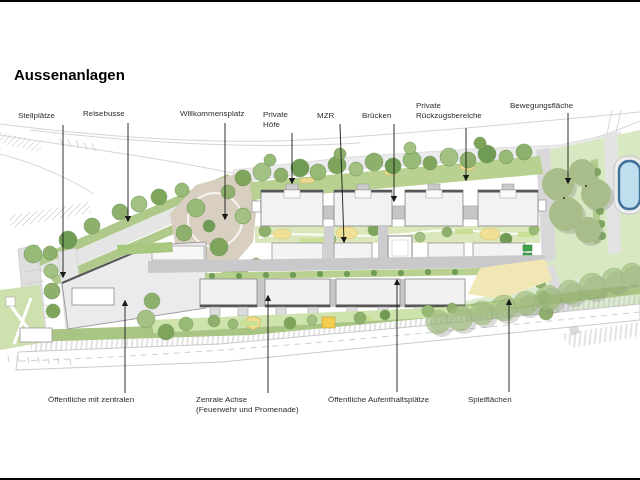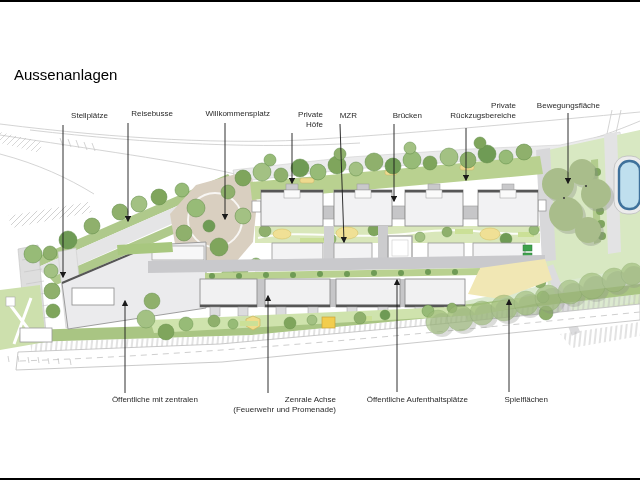--- a/index.html
+++ b/index.html
@@ -1,22 +1,22 @@
 <!DOCTYPE html>
 <html><head>
 <meta charset="utf-8">
 <style>
   html,body{margin:0;padding:0;background:#fff;}
   #stage{position:relative;width:640px;height:480px;background:#fff;overflow:hidden;
          border-top:2px solid #000;border-bottom:2px solid #000;box-sizing:border-box;
          font-family:"Liberation Sans",sans-serif;}
   #plan-svg{position:absolute;left:0;top:0;}
-  .label{position:absolute;font-size:8px;line-height:1.3;color:#2a2a2a;text-align:right;}
+  .label{position:absolute;font-size:8px;line-height:1.3;color:#2a2a2a;text-align:left;}
   .label span{display:block;}
-  #page-title{position:absolute;left:14px;top:64px;font-size:15px;font-weight:normal;color:#000;}
+  #page-title{position:absolute;left:14px;top:64px;font-size:15px;font-weight:bold;color:#000;}
 </style>
 </head>
 <body>
 
 <div id="stage">
 
 <svg id="plan-svg" width="640" height="480" viewBox="0 0 640 480">
   <defs>
     <pattern id="hatchV" width="5" height="12" patternUnits="userSpaceOnUse" patternTransform="rotate(6)">
       <line x1="2" y1="0" x2="2" y2="12" stroke="#b8b8b8" stroke-width="0.8"></line>

